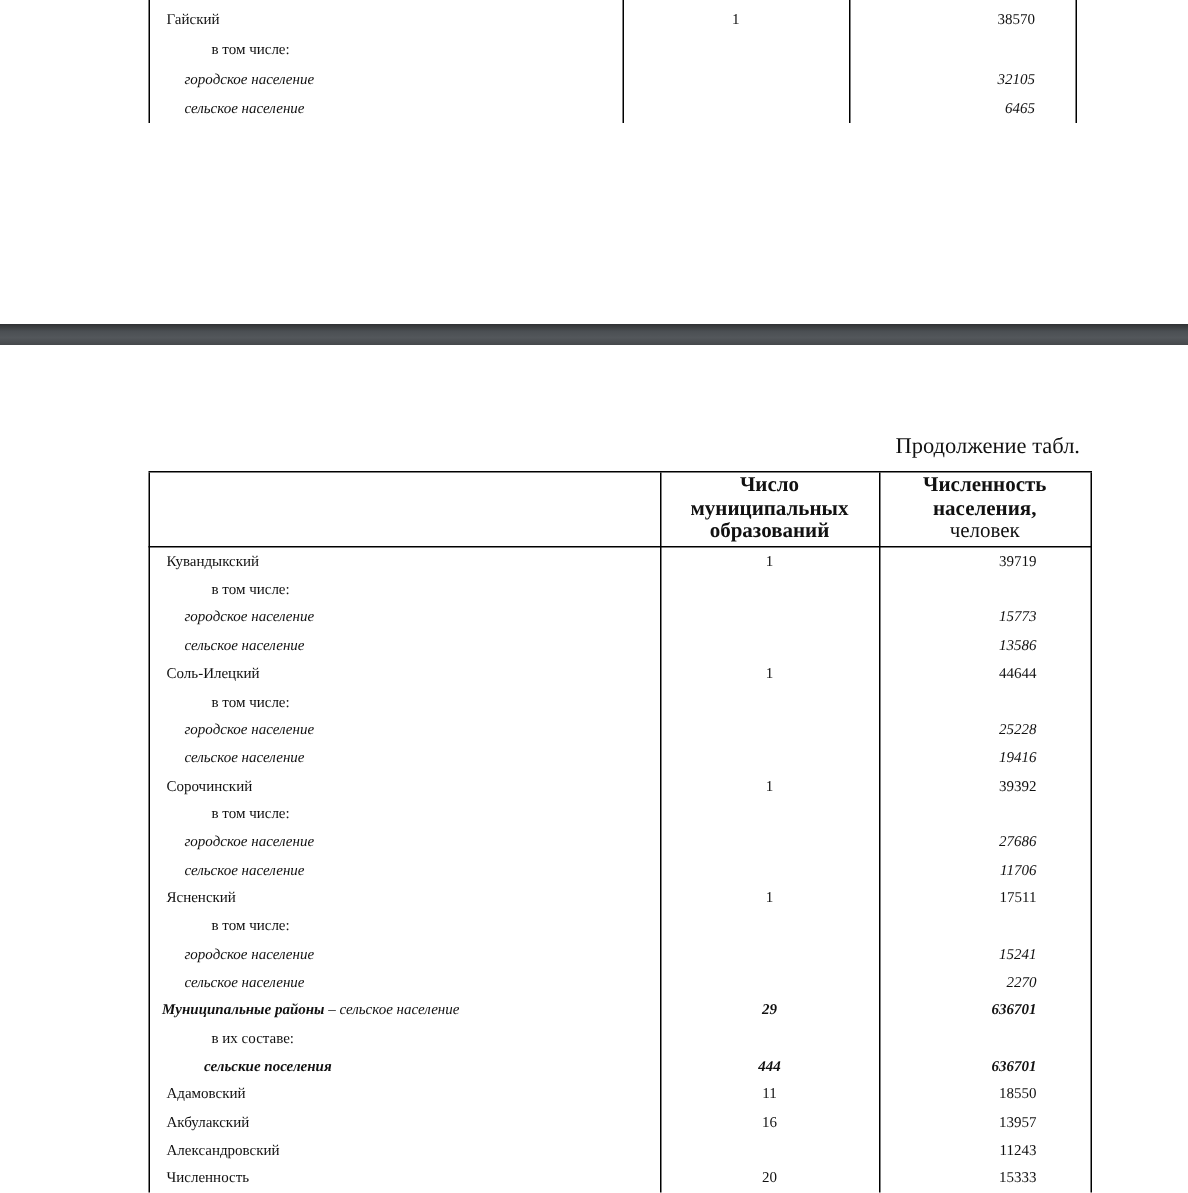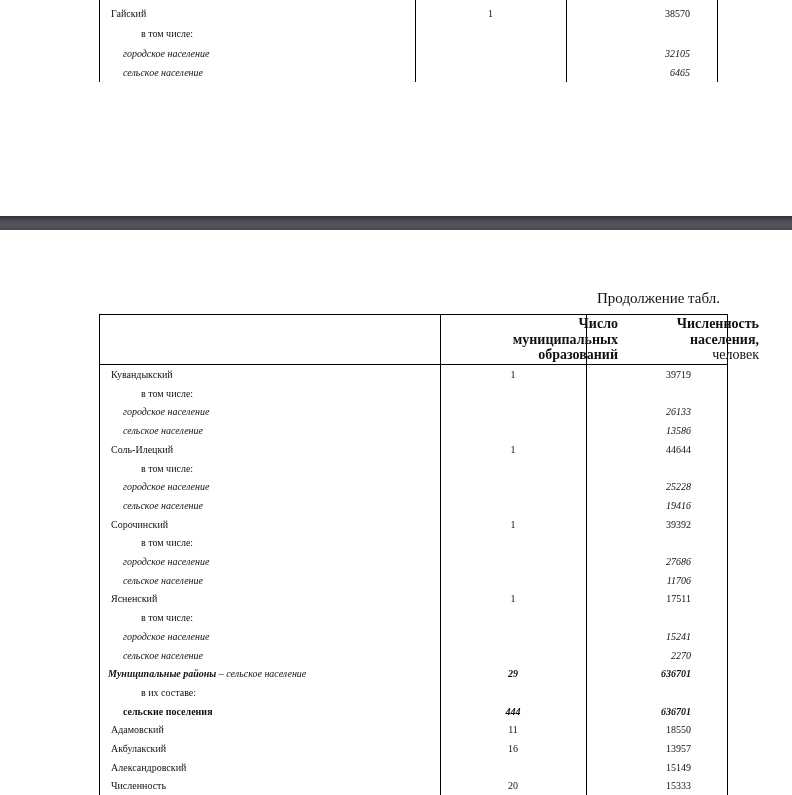--- a/index.html
+++ b/index.html
@@ -17,39 +17,39 @@
     }
 
     
     .tbl { position: absolute; left: 99px; width: 629px; }
     .vline { position: absolute; top: 0; width: 1px; background: #000; }
     .row { position: absolute; left: 0; width: 629px; height: 19px; font-size: 10px; line-height: 19px; }
     .cell-name { position: absolute; left: 12px; white-space: nowrap; }
     .cell-name.indent-sub { left: 42px; }
     .cell-name.indent-it { left: 24px; font-style: italic; }
     .cell-name.bold-it { left: 9px; font-style: italic; font-weight: bold; }
-    .cell-name.bold-it-sub { left: 24px; font-weight: bold; }
+    .cell-name.bold-it-sub { left: 37px; font-style: italic; font-weight: bold; }
     .cell-count { position: absolute; left: 341px; width: 146px; text-align: center; }
     .cell-pop { position: absolute; left: 487px; width: 105px; text-align: right; }
     .italic { font-style: italic; }
     .bolditalic { font-style: italic; font-weight: bold; }
     .suffix-normal { font-weight: normal; font-style: italic; }
 
     
     .tbl-top { top: 0; height: 82px; }
     .tbl-top .row:nth-child(1) { top: 4px; }
 
     
     .continuation {
       position: absolute; top: 290px; right: 72px; font-size: 15px;
     }
     .tbl-bottom { top: 314px; height: 481px; border-top: 1px solid #000; }
     .hdr-line { position: absolute; left: 0; top: 49px; width: 629px; height: 1px; background: #000; }
     .hdr-count, .hdr-pop {
-      position: absolute; top: 1px; font-size: 14px; line-height: 15.5px; text-align: right; margin-left: 32px;
+      position: absolute; top: 1px; font-size: 14px; line-height: 15.5px; text-align: center;
     }
     .hdr-count { left: 341px; width: 146px; font-weight: bold; }
     .hdr-pop { left: 487px; width: 141px; }
     .hdr-pop .b { font-weight: bold; display: block; }
   </style>
 </head>
 <body>
 
 <div class="page page-top">
   <div class="tbl tbl-top">
@@ -113,21 +113,21 @@
         <span class="cell-pop" style="left: 487px; width: 105px;">39719</span>
       </div>
       <div class="row" style="top: 68.7px;">
         <span class="cell-name indent-sub"><span>в том числе:</span></span>
         <span class="cell-count" style="left: 341px; width: 146px;"></span>
         <span class="cell-pop" style="left: 487px; width: 105px;"></span>
       </div>
       <div class="row" style="top: 87.4px;">
         <span class="cell-name indent-it"><span>городское население</span></span>
         <span class="cell-count italic" style="left: 341px; width: 146px;"></span>
-        <span class="cell-pop italic" style="left: 487px; width: 105px;">26133</span>
+        <span class="cell-pop italic" style="left: 487px; width: 105px;">15773</span>
       </div>
       <div class="row" style="top: 106.1px;">
         <span class="cell-name indent-it"><span>сельское население</span></span>
         <span class="cell-count italic" style="left: 341px; width: 146px;"></span>
         <span class="cell-pop italic" style="left: 487px; width: 105px;">13586</span>
       </div>
       <div class="row" style="top: 124.8px;">
         <span class="cell-name"><span>Соль-Илецкий</span></span>
         <span class="cell-count" style="left: 341px; width: 146px;">1</span>
         <span class="cell-pop" style="left: 487px; width: 105px;">44644</span>
@@ -207,21 +207,21 @@
         <span class="cell-count" style="left: 341px; width: 146px;">11</span>
         <span class="cell-pop" style="left: 487px; width: 105px;">18550</span>
       </div>
       <div class="row" style="top: 424px;">
         <span class="cell-name"><span>Акбулакский</span></span>
         <span class="cell-count" style="left: 341px; width: 146px;">16</span>
         <span class="cell-pop" style="left: 487px; width: 105px;">13957</span>
       </div>
       <div class="row" style="top: 442.7px;">
         <span class="cell-name"><span>Александровский</span></span>
-        <span class="cell-pop" style="left: 487px; width: 105px;">15149</span>
+        <span class="cell-pop" style="left: 487px; width: 105px;">11243</span>
       </div>
       <div class="row" style="top: 461.4px;">
         <span class="cell-name"><span>Численность</span></span>
         <span class="cell-count" style="left: 341px; width: 146px;">20</span>
         <span class="cell-pop" style="left: 487px; width: 105px;">15333</span>
       </div>
     </div>
 </div>
 
 </body></html>

